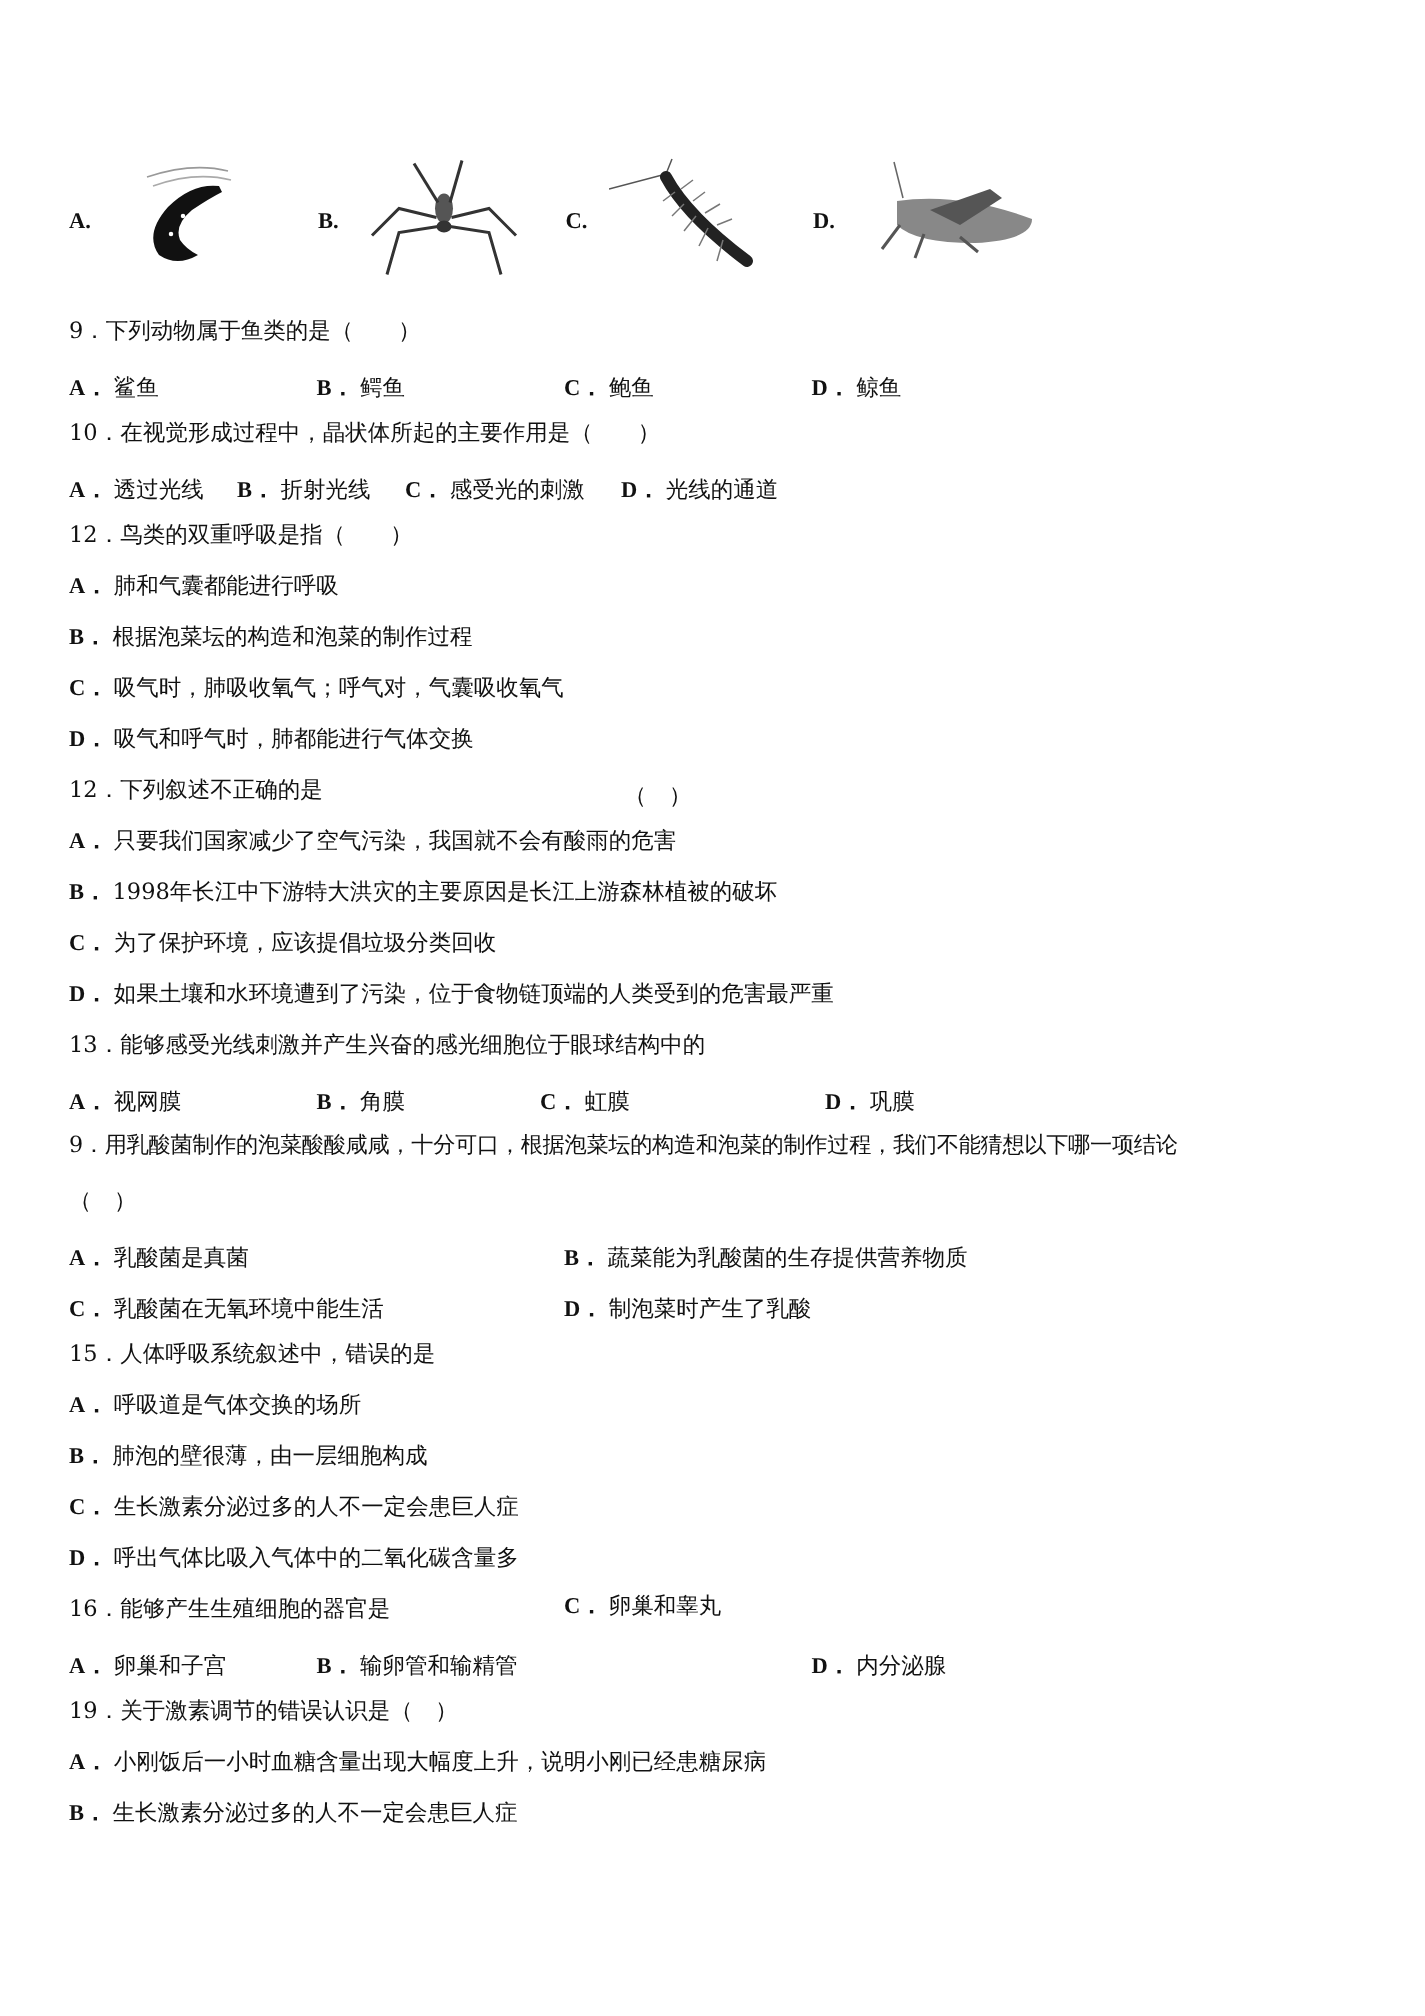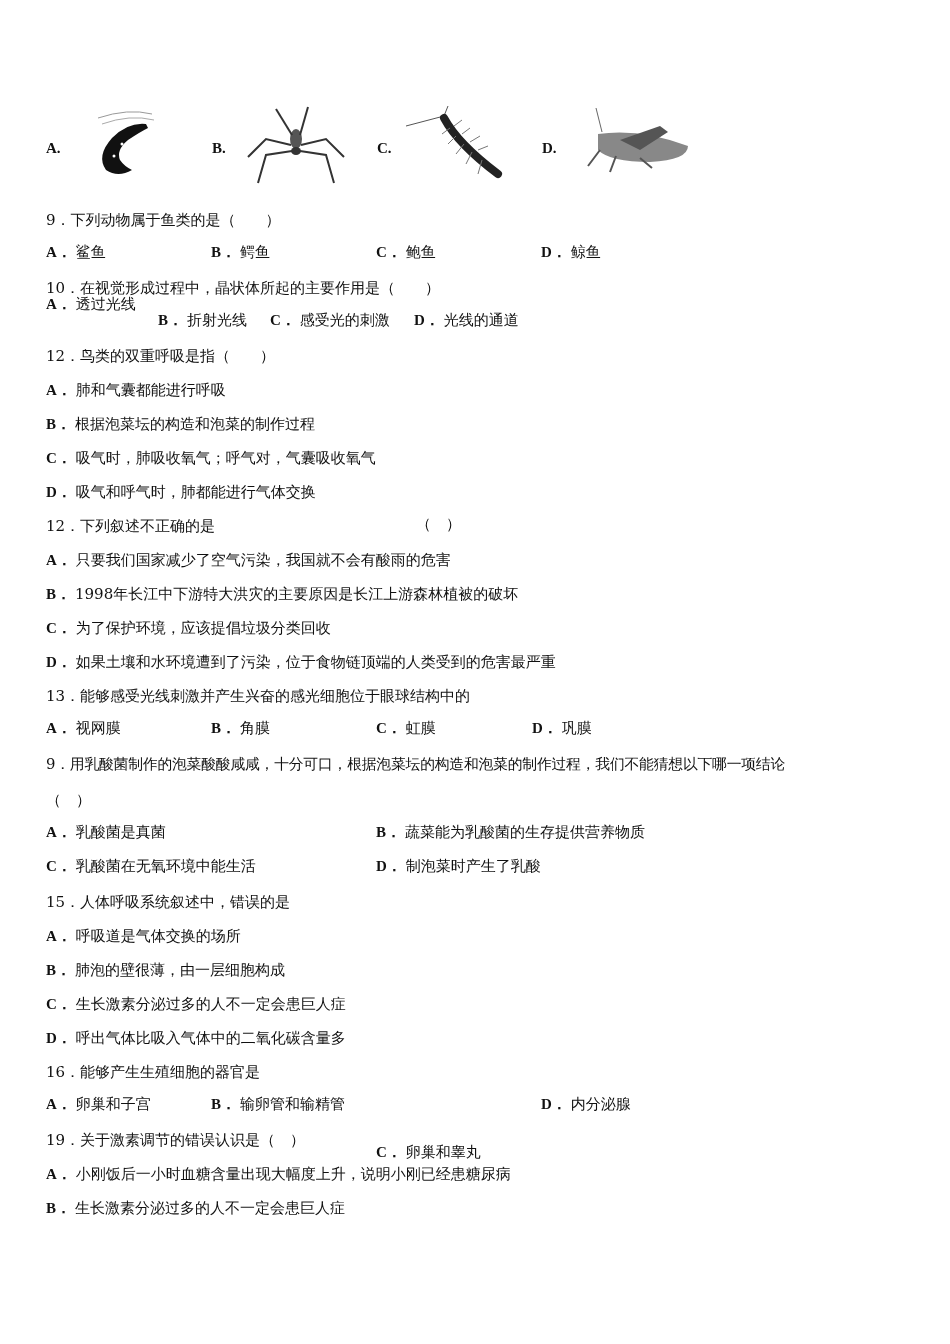--- a/index.html
+++ b/index.html
@@ -3,21 +3,21 @@
 <meta charset="utf-8">
 <style>
   html, body { margin: 0; padding: 0; background: #ffffff; }
   body {
     width: 950px; height: 1344px; position: relative; overflow: hidden;
     font-family: "DejaVu Serif", "Liberation Serif", serif;
     color: #111; font-size: 15px;
   }
   .line { position: absolute; left: 46px; white-space: nowrap; line-height: 20px; }
   .lbl { font-family: "Liberation Serif", serif; font-weight: bold; margin-right: 4px; }
-  .col { position: absolute; white-space: nowrap; line-height: 16px; }
+  .col { position: absolute; white-space: nowrap; line-height: 28px; }
   .imgrow { position: absolute; top: 100px; left: 46px; height: 90px; width: 700px; }
   .imgrow .lblx { position: absolute; top: 40px; font-family: "Liberation Serif", serif; font-weight: bold; }
   .pic { position: absolute; }
 </style>
 </head>
 <body>
 
 <div class="imgrow">
   <span class="lblx" style="left:0px">A.</span>
   <svg class="pic" style="left:42px;top:8px" width="72" height="70" viewBox="0 0 72 70">
@@ -66,58 +66,58 @@
   </svg>
 </div>
 
 <div class="line" style="top:210px">9．下列动物属于鱼类的是（　　）</div>
 <div class="col" style="top:244px;left:46px"><span class="lbl">A．</span><span>鲨鱼</span></div>
 <div class="col" style="top:244px;left:211px"><span class="lbl">B．</span><span>鳄鱼</span></div>
 <div class="col" style="top:244px;left:376px"><span class="lbl">C．</span><span>鲍鱼</span></div>
 <div class="col" style="top:244px;left:541px"><span class="lbl">D．</span><span>鲸鱼</span></div>
 
 <div class="line" style="top:278px">10．在视觉形成过程中，晶状体所起的主要作用是（　　）</div>
-<div class="col" style="top:296px;left:46px"><span class="lbl">A．</span><span>透过光线</span></div>
+<div class="col" style="top:312px;left:46px"><span class="lbl">A．</span><span>透过光线</span></div>
 <div class="col" style="top:312px;left:158px"><span class="lbl">B．</span><span>折射光线</span></div>
 <div class="col" style="top:312px;left:270px"><span class="lbl">C．</span><span>感受光的刺激</span></div>
 <div class="col" style="top:312px;left:414px"><span class="lbl">D．</span><span>光线的通道</span></div>
 
 <div class="line" style="top:346px">12．鸟类的双重呼吸是指（　　）</div>
 <div class="line" style="top:380px"><span class="lbl">A．</span><span>肺和气囊都能进行呼吸</span></div>
 <div class="line" style="top:414px"><span class="lbl">B．</span><span>根据泡菜坛的构造和泡菜的制作过程</span></div>
 <div class="line" style="top:448px"><span class="lbl">C．</span><span>吸气时，肺吸收氧气；呼气对，气囊吸收氧气</span></div>
 <div class="line" style="top:482px"><span class="lbl">D．</span><span>吸气和呼气时，肺都能进行气体交换</span></div>
 
 <div class="line" style="top:516px">12．下列叙述不正确的是</div>
 <div class="col" style="top:516px;left:416px">（　）</div>
 <div class="line" style="top:550px"><span class="lbl">A．</span><span>只要我们国家减少了空气污染，我国就不会有酸雨的危害</span></div>
 <div class="line" style="top:584px"><span class="lbl">B．</span><span>1998年长江中下游特大洪灾的主要原因是长江上游森林植被的破坏</span></div>
 <div class="line" style="top:618px"><span class="lbl">C．</span><span>为了保护环境，应该提倡垃圾分类回收</span></div>
 <div class="line" style="top:652px"><span class="lbl">D．</span><span>如果土壤和水环境遭到了污染，位于食物链顶端的人类受到的危害最严重</span></div>
 
 <div class="line" style="top:686px">13．能够感受光线刺激并产生兴奋的感光细胞位于眼球结构中的</div>
 <div class="col" style="top:720px;left:46px"><span class="lbl">A．</span><span>视网膜</span></div>
 <div class="col" style="top:720px;left:211px"><span class="lbl">B．</span><span>角膜</span></div>
-<div class="col" style="top:720px;left:376px"><span class="lbl">C．</span><span>虹膜</span></div>
-<div class="col" style="top:720px;left:532px"><span class="lbl">D．</span><span>巩膜</span></div>
+<div class="col" style="top:720px;left:360px"><span class="lbl">C．</span><span>虹膜</span></div>
+<div class="col" style="top:720px;left:550px"><span class="lbl">D．</span><span>巩膜</span></div>
 
 <div class="line" style="top:754px;font-size:14.8px;letter-spacing:-0.2px">9．用乳酸菌制作的泡菜酸酸咸咸，十分可口，根据泡菜坛的构造和泡菜的制作过程，我们不能猜想以下哪一项结论</div>
 <div class="line" style="top:790px">（　）</div>
 <div class="col" style="top:824px;left:46px"><span class="lbl">A．</span><span>乳酸菌是真菌</span></div>
 <div class="col" style="top:824px;left:376px"><span class="lbl">B．</span><span>蔬菜能为乳酸菌的生存提供营养物质</span></div>
 <div class="col" style="top:858px;left:46px"><span class="lbl">C．</span><span>乳酸菌在无氧环境中能生活</span></div>
 <div class="col" style="top:858px;left:376px"><span class="lbl">D．</span><span>制泡菜时产生了乳酸</span></div>
 
 <div class="line" style="top:892px">15．人体呼吸系统叙述中，错误的是</div>
 <div class="line" style="top:926px"><span class="lbl">A．</span><span>呼吸道是气体交换的场所</span></div>
 <div class="line" style="top:960px"><span class="lbl">B．</span><span>肺泡的壁很薄，由一层细胞构成</span></div>
 <div class="line" style="top:994px"><span class="lbl">C．</span><span>生长激素分泌过多的人不一定会患巨人症</span></div>
 <div class="line" style="top:1028px"><span class="lbl">D．</span><span>呼出气体比吸入气体中的二氧化碳含量多</span></div>
 
 <div class="line" style="top:1062px">16．能够产生生殖细胞的器官是</div>
 <div class="col" style="top:1096px;left:46px"><span class="lbl">A．</span><span>卵巢和子宫</span></div>
 <div class="col" style="top:1096px;left:211px"><span class="lbl">B．</span><span>输卵管和输精管</span></div>
-<div class="col" style="top:1144px;left:376px"><span class="lbl">C．</span><span>卵巢和睾丸</span></div>
+<div class="col" style="top:1056px;left:376px"><span class="lbl">C．</span><span>卵巢和睾丸</span></div>
 <div class="col" style="top:1096px;left:541px"><span class="lbl">D．</span><span>内分泌腺</span></div>
 
 <div class="line" style="top:1130px">19．关于激素调节的错误认识是（　）</div>
 <div class="line" style="top:1164px"><span class="lbl">A．</span><span>小刚饭后一小时血糖含量出现大幅度上升，说明小刚已经患糖尿病</span></div>
 <div class="line" style="top:1198px"><span class="lbl">B．</span><span>生长激素分泌过多的人不一定会患巨人症</span></div>
 
 </body></html>

